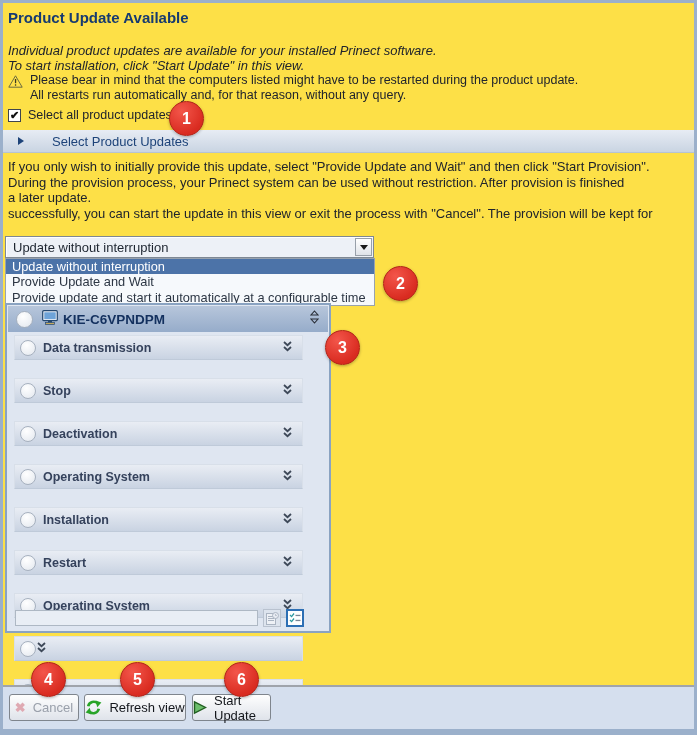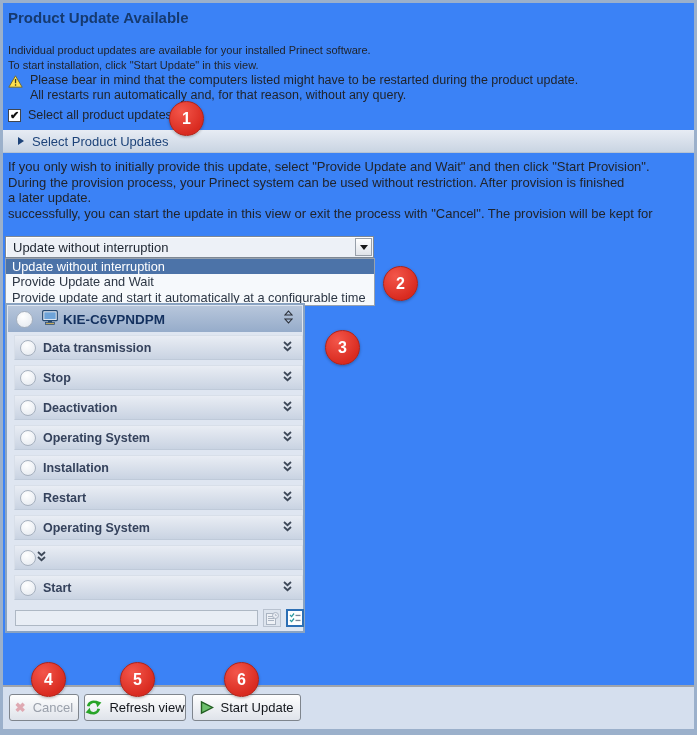--- a/index.html
+++ b/index.html
@@ -1,77 +1,77 @@
 <!DOCTYPE html>
 <html><head>
 <meta charset="utf-8">
 <style>
   html,body{margin:0;padding:0;background:#c7d3e2;}
   *{box-sizing:border-box;font-family:"Liberation Sans", sans-serif;}
   .screen{
     position:relative;width:697px;height:735px;
-    background:#3b82f6;
+    background:#fde047;
     border:3px solid #9bb0cb;border-bottom-width:6px;
     overflow:hidden;
   }
   .abs{position:absolute;}
   
   .page-title{left:5px;top:6px;font-size:15px;font-weight:bold;color:#163a70;}
-  .intro{left:5px;top:40px;font-size:11px;color:#20242c;line-height:15px;}
+  .intro{left:5px;top:40px;font-size:13px;color:#20242c;line-height:15px;font-style:italic;}
   .warn-wrap{left:5px;top:70px;display:flex;align-items:flex-start;}
   .warn-icon{flex:0 0 auto;margin:1px 7px 0 0;}
   .warn-lines{font-size:12.5px;color:#20242c;line-height:15px;}
   
   .selall{left:5px;top:105px;display:flex;align-items:center;cursor:default;}
   .cb{width:13px;height:13px;background:#fff;border:1px solid #40454d;display:flex;align-items:center;justify-content:center;font-size:11px;font-weight:bold;color:#111;line-height:1;}
   .selall .lbl{margin-left:7px;font-size:12.5px;color:#20242c;}
   
   .band{left:0;top:127px;width:691px;height:23px;
     background:linear-gradient(#e7ecf4,#c9d4e2);
     border-bottom:1px solid #b6c3d3;
-    display:flex;align-items:center;cursor:pointer;}
+    display:flex;align-items:center;cursor:pointer;gap:20px;}
   .band .tri{margin:0 8px 0 15px;width:0;height:0;border-left:6px solid #1d4379;border-top:4.5px solid transparent;border-bottom:4.5px solid transparent;}
   .band .lbl{font-size:13px;color:#1d4379;}
   
   .para{left:5px;top:156px;font-size:13px;color:#20242c;line-height:15.5px;}
   
   .combo{left:2px;top:233px;width:369px;height:22px;background:#edf1f7;border:1px solid #7e8894;box-shadow:inset 1px 1px 0 #fff;display:flex;align-items:center;cursor:pointer;}
   .combo .val{margin-left:7px;font-size:13px;color:#1d2530;flex:1;}
   .combo .btn{width:17px;height:18px;margin-right:1px;background:linear-gradient(#ffffff,#dfe3e9);border:1px solid #98a0aa;display:flex;align-items:center;justify-content:center;}
   .combo .btn .arr{width:0;height:0;border-top:5px solid #1a1a1a;border-left:4px solid transparent;border-right:4px solid transparent;}
   .droplist{left:2px;top:255px;width:370px;background:#f6f9fc;border:1px solid #98a2ae;cursor:pointer;}
   .opt{height:15.3px;display:flex;align-items:center;padding-left:6px;font-size:12.8px;color:#2c3644;white-space:nowrap;}
   .opt.selected{background:#4c73a8;color:#ffffff;}
   
-  .panel{left:2px;top:300px;width:300px;height:330px;background:#dfe6f1;border:2px solid #8aa3c1;}
+  .panel{left:2px;top:300px;width:326px;height:330px;background:#dfe6f1;border:2px solid #8aa3c1;}
   .comp-row{position:absolute;left:1px;top:1px;right:1px;height:26px;background:linear-gradient(#b7c6db,#96acca);display:flex;align-items:center;cursor:pointer;}
   .circle{width:16px;height:16px;border-radius:50%;border:1px solid #a7b1bf;background:radial-gradient(circle at 40% 30%,#ffffff,#e2e7ee);}
   .comp-row .circle{margin-left:8px;width:17px;height:17px;}
   .comp-row .mon{margin-left:9px;}
   .comp-row .lbl{margin-left:5px;font-size:13.5px;font-weight:bold;color:#13305e;flex:1;}
   .comp-row .updown{margin-right:9px;}
   .steps{position:absolute;left:7px;top:30px;width:289px;}
-  .step-row{height:25px;margin-bottom:5px;background:linear-gradient(#e9edf4,#c9d3e2);border:1px solid #d8dfe9;border-bottom-color:#bfcad9;display:flex;align-items:center;cursor:pointer;}
+  .step-row{height:25px;margin-bottom:18px;background:linear-gradient(#e9edf4,#c9d3e2);border:1px solid #d8dfe9;border-bottom-color:#bfcad9;display:flex;align-items:center;cursor:pointer;}
   .step-row .circle{margin-left:5px;}
   .step-row .lbl{margin-left:7px;font-size:12.5px;font-weight:bold;color:#35425c;flex:1;}
   .step-row .chev{margin-right:9px;}
   .filter-row{position:absolute;left:8px;top:304px;width:291px;display:flex;align-items:center;}
   .filter-input{width:243px;height:16px;background:#e9eef5;border:1px solid #aeb8c4;font-size:11px;padding:0 3px;color:#20242c;}
   .mini-btn{width:18px;height:18px;margin-left:5px;display:flex;align-items:center;justify-content:center;}
   .mini-btn.disabled{background:#dde4ee;border:1px solid #b9c2cf;}
   .mini-btn.active{background:#ffffff;border:2px solid #2d6fb4;}
   
   .sep{left:0;top:682px;width:691px;height:2px;background:#a0a4ab;}
   .btnbar{left:0;top:684px;width:691px;height:42px;background:#d5dfee;}
   .fbtn{position:absolute;top:691px;height:27px;background:linear-gradient(#fefefe,#dfe3ea);border:1px solid #7f858d;border-radius:3px;display:flex;align-items:center;justify-content:center;font-size:13px;color:#14171c;cursor:pointer;}
   .fbtn .ic{margin-right:7px;display:flex;align-items:center;}
   .fbtn.disabled{color:#9aa0ab;cursor:default;}
   .fbtn.cancel{left:6px;width:70px;}
   .fbtn.refresh{left:81px;width:102px;}
-  .fbtn.start{left:189px;width:109px;}
+  .fbtn.start{left:189px;width:79px;}
   .xmark{font-size:13px;font-weight:900;color:#dfa9b2;line-height:1;}
   
   .badge{position:absolute;width:35px;height:35px;border-radius:50%;
     background:radial-gradient(circle at 35% 28%,#f3564a,#d92b20 72%);
     border:1px solid #b02318;color:#fff;font-weight:bold;font-size:16px;
     display:flex;align-items:center;justify-content:center;
     box-shadow:0 1px 3px rgba(0,0,0,.3);}
   .badge.b1{left:166px;top:98px;}
   .badge.b2{left:380px;top:263px;}
   .badge.b3{left:322px;top:327px;}

